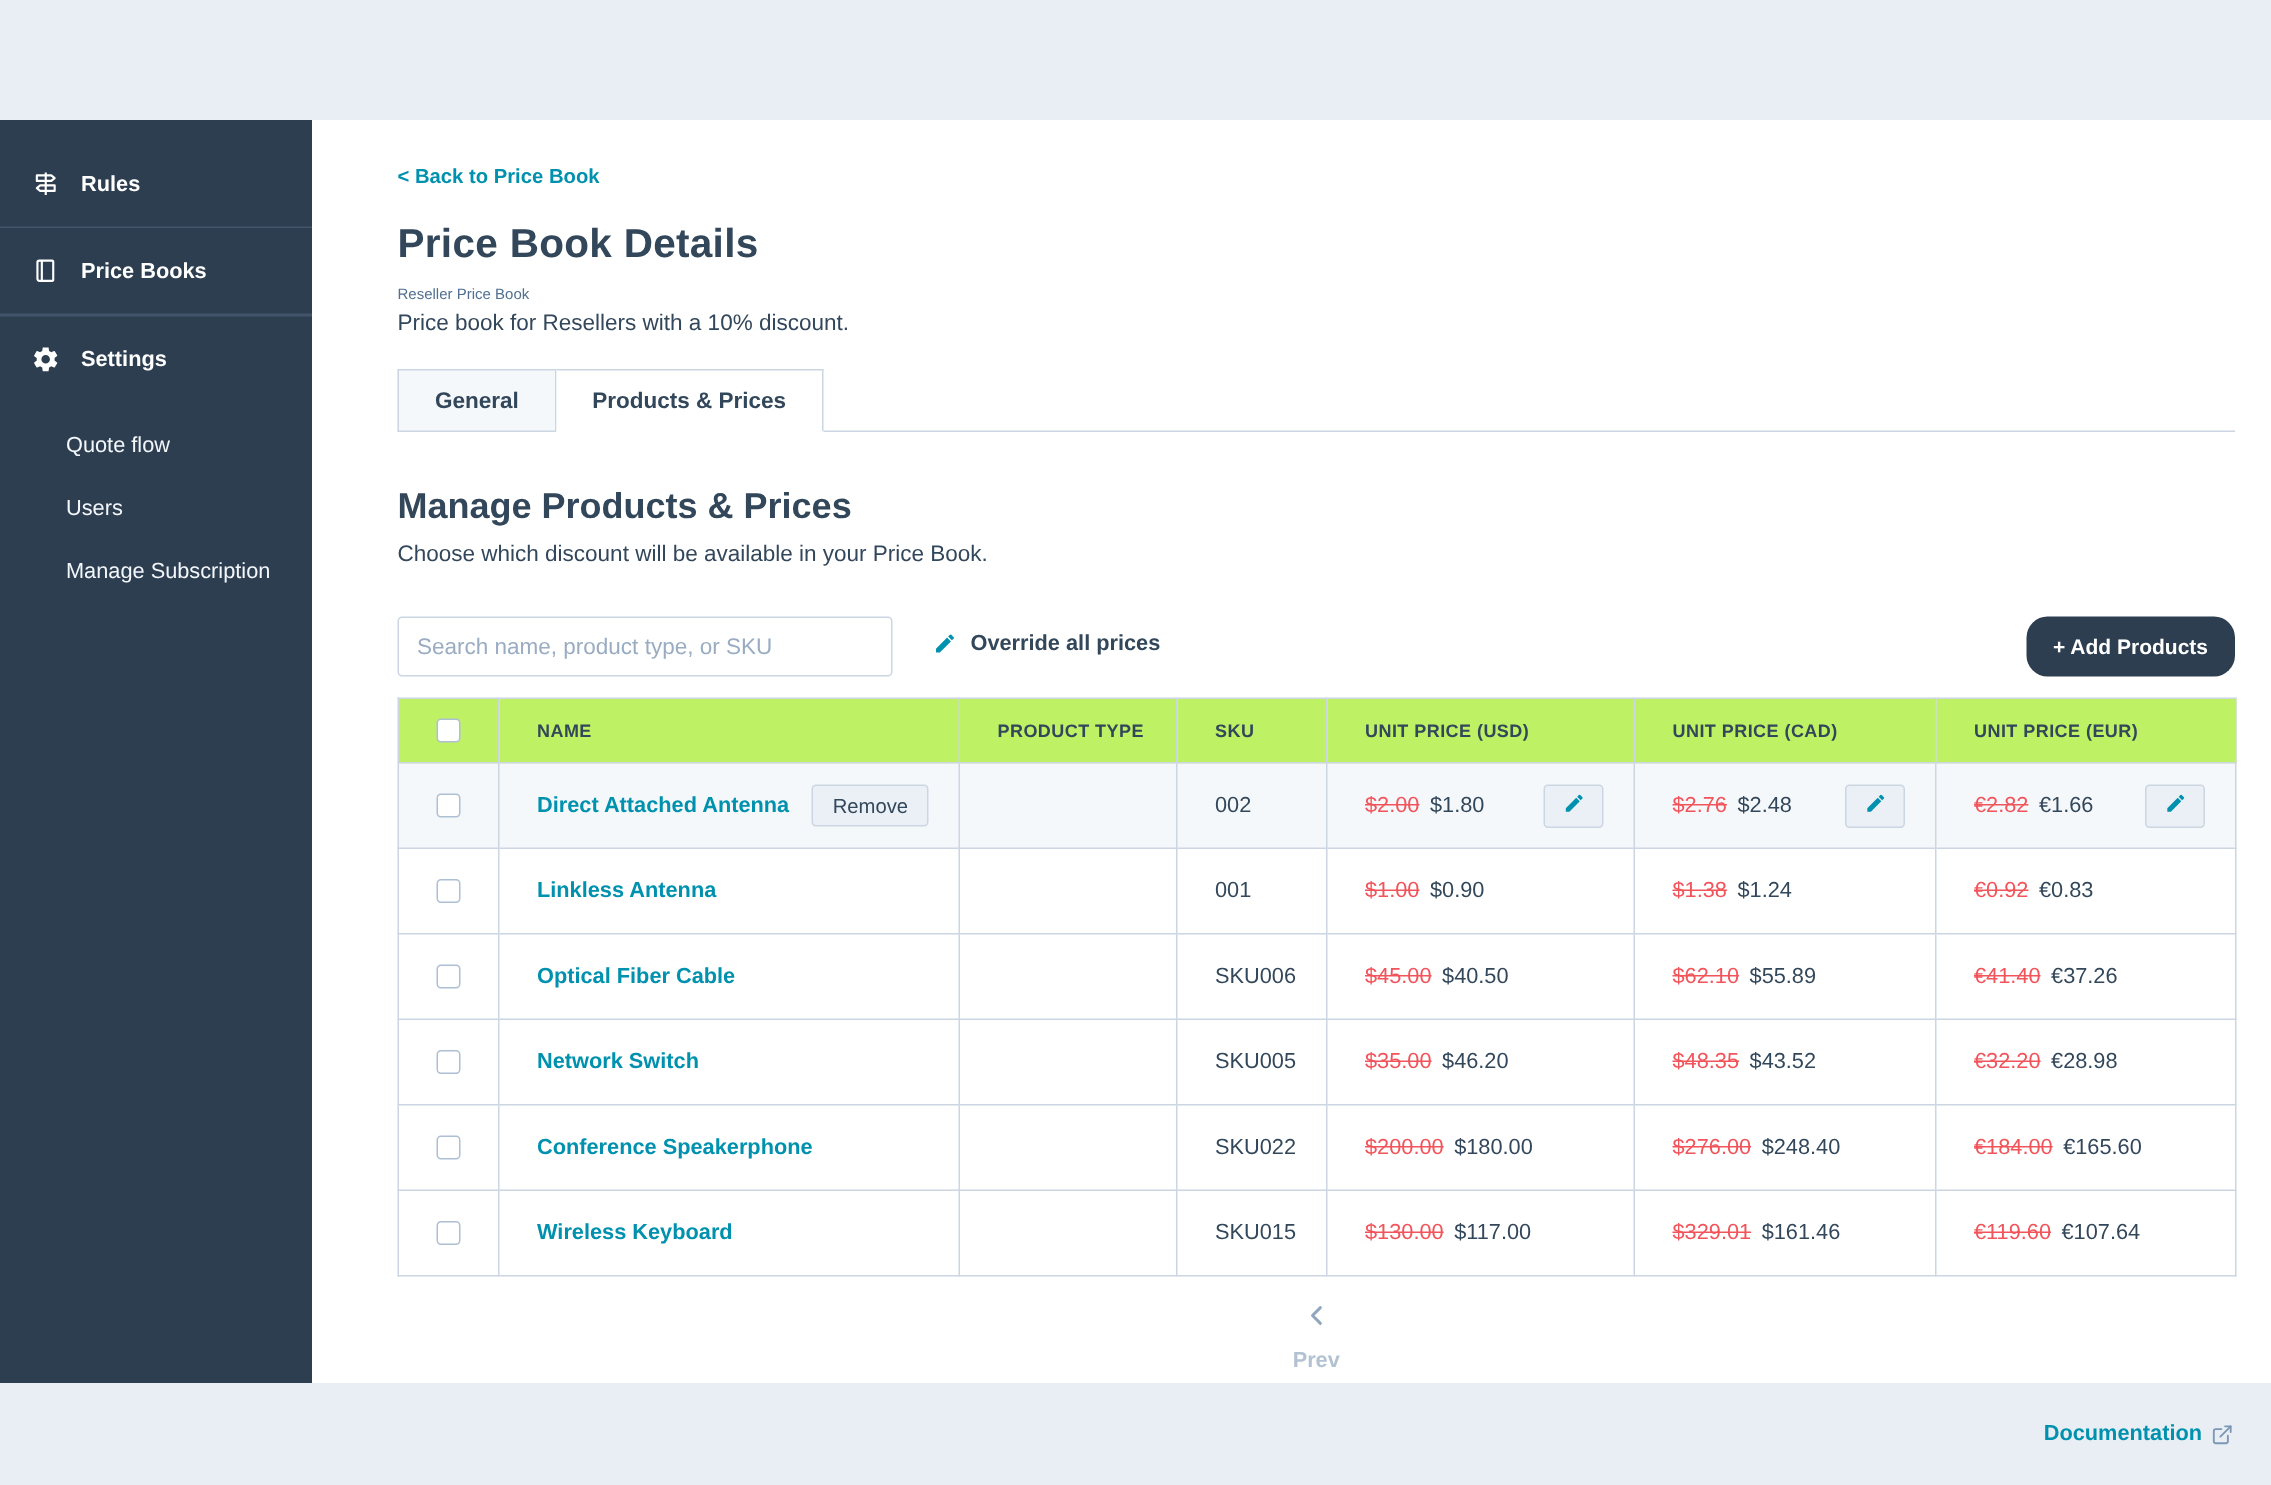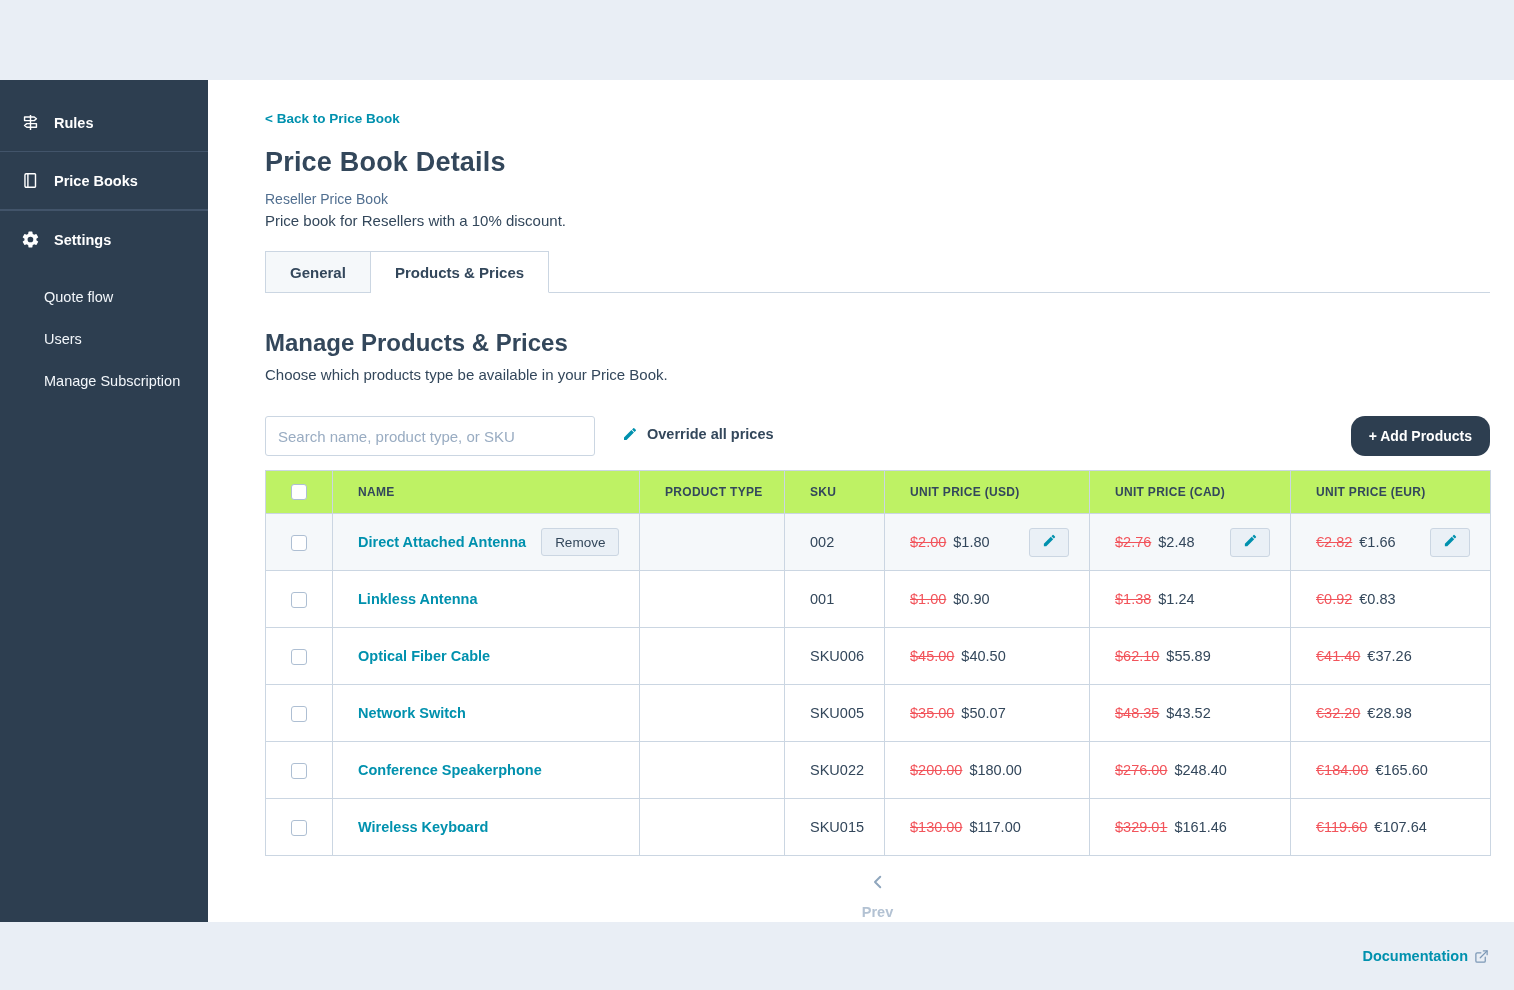--- a/index.html
+++ b/index.html
@@ -22,21 +22,21 @@
   .nav-divider { height:1px; background:#42546a; width:100%; }
   .subnav { padding-top:8px;text-align:right; }
   .subnav-item { height:42px; display:flex; align-items:center; padding-left:44px;
     color:#f3f7fb; font-size:14.5px; cursor:pointer; }
 
   
   .main { position:absolute; top:80px; left:208px; width:1306px; height:842px; background:#fff;
     padding:29px 24px 0 57px; }
   .back-link { color:#0091ae; font-weight:bold; font-size:13.5px; text-decoration:none; cursor:pointer; display:inline-block; }
   .page-title { margin-top:20px; font-size:27px; font-weight:bold; color:#33475b; letter-spacing:0.2px; }
-  .pb-name { margin-top:13px; font-size:14px; color:#516f90; }
+  .pb-name { margin-top:13px; font-size:10px; color:#516f90; }
   .pb-desc { margin-top:5px; font-size:15px; color:#33475b; }
 
   .tabbar { margin-top:22px; display:flex; border-bottom:1px solid #cbd6e2; }
   .tab { height:42px; display:flex; align-items:center; padding:0 24px; margin-bottom:-1px;
     border:1px solid #cbd6e2; background:#f5f8fa; font-size:15px; font-weight:bold; color:#33475b; cursor:pointer; }
   .tab + .tab { border-left:none; }
   .tab.active { background:#fff; border-bottom:1px solid #fff; }
 
   .section-title { margin-top:36px; font-size:24px; font-weight:bold; color:#33475b; }
   .section-sub { margin-top:9px; font-size:15px; color:#33475b; }
@@ -135,21 +135,21 @@
   <h1 class="page-title">Price Book Details</h1>
   <div class="pb-name">Reseller Price Book</div>
   <div class="pb-desc">Price book for Resellers with a 10% discount.</div>
 
   <div class="tabbar">
     <div class="tab">General</div>
     <div class="tab active">Products &amp; Prices</div>
   </div>
 
   <h2 class="section-title">Manage Products &amp; Prices</h2>
-  <div class="section-sub">Choose which products type be available in your Price Book.</div>
+  <div class="section-sub">Choose which discount will be available in your Price Book.</div>
 
   <div class="controls">
     <input class="search-input" type="text" placeholder="Search name, product type, or SKU" style="">
     <div class="override-link">
       <span class="icon">
         <svg width="16" height="16" viewBox="0 0 24 24">
             <path fill="#0091ae" d="M3 17.2V21h3.8L17.9 9.9l-3.8-3.8L3 17.2zM20.7 7.04a1 1 0 0 0 0-1.41l-2.34-2.34a1 1 0 0 0-1.41 0l-1.83 1.83 3.75 3.75 1.83-1.83z"></path>
           </svg>
       </span>
       <span class="txt">Override all prices</span>
@@ -286,21 +286,21 @@
           <td class="name-cell">
             <div class="name-wrap">
               <a class="prod-link">Network Switch</a>
             </div>
           </td>
           <td></td>
           <td>SKU005</td>
           <td>
             <div class="price-wrap">
               <span class="price-old">$35.00</span>
-              <span class="price-new">$50.07</span>
+              <span class="price-new">$46.20</span>
             </div>
           </td>
           <td>
             <div class="price-wrap">
               <span class="price-old">$48.35</span>
               <span class="price-new">$43.52</span>
             </div>
           </td>
           <td>
             <div class="price-wrap">

